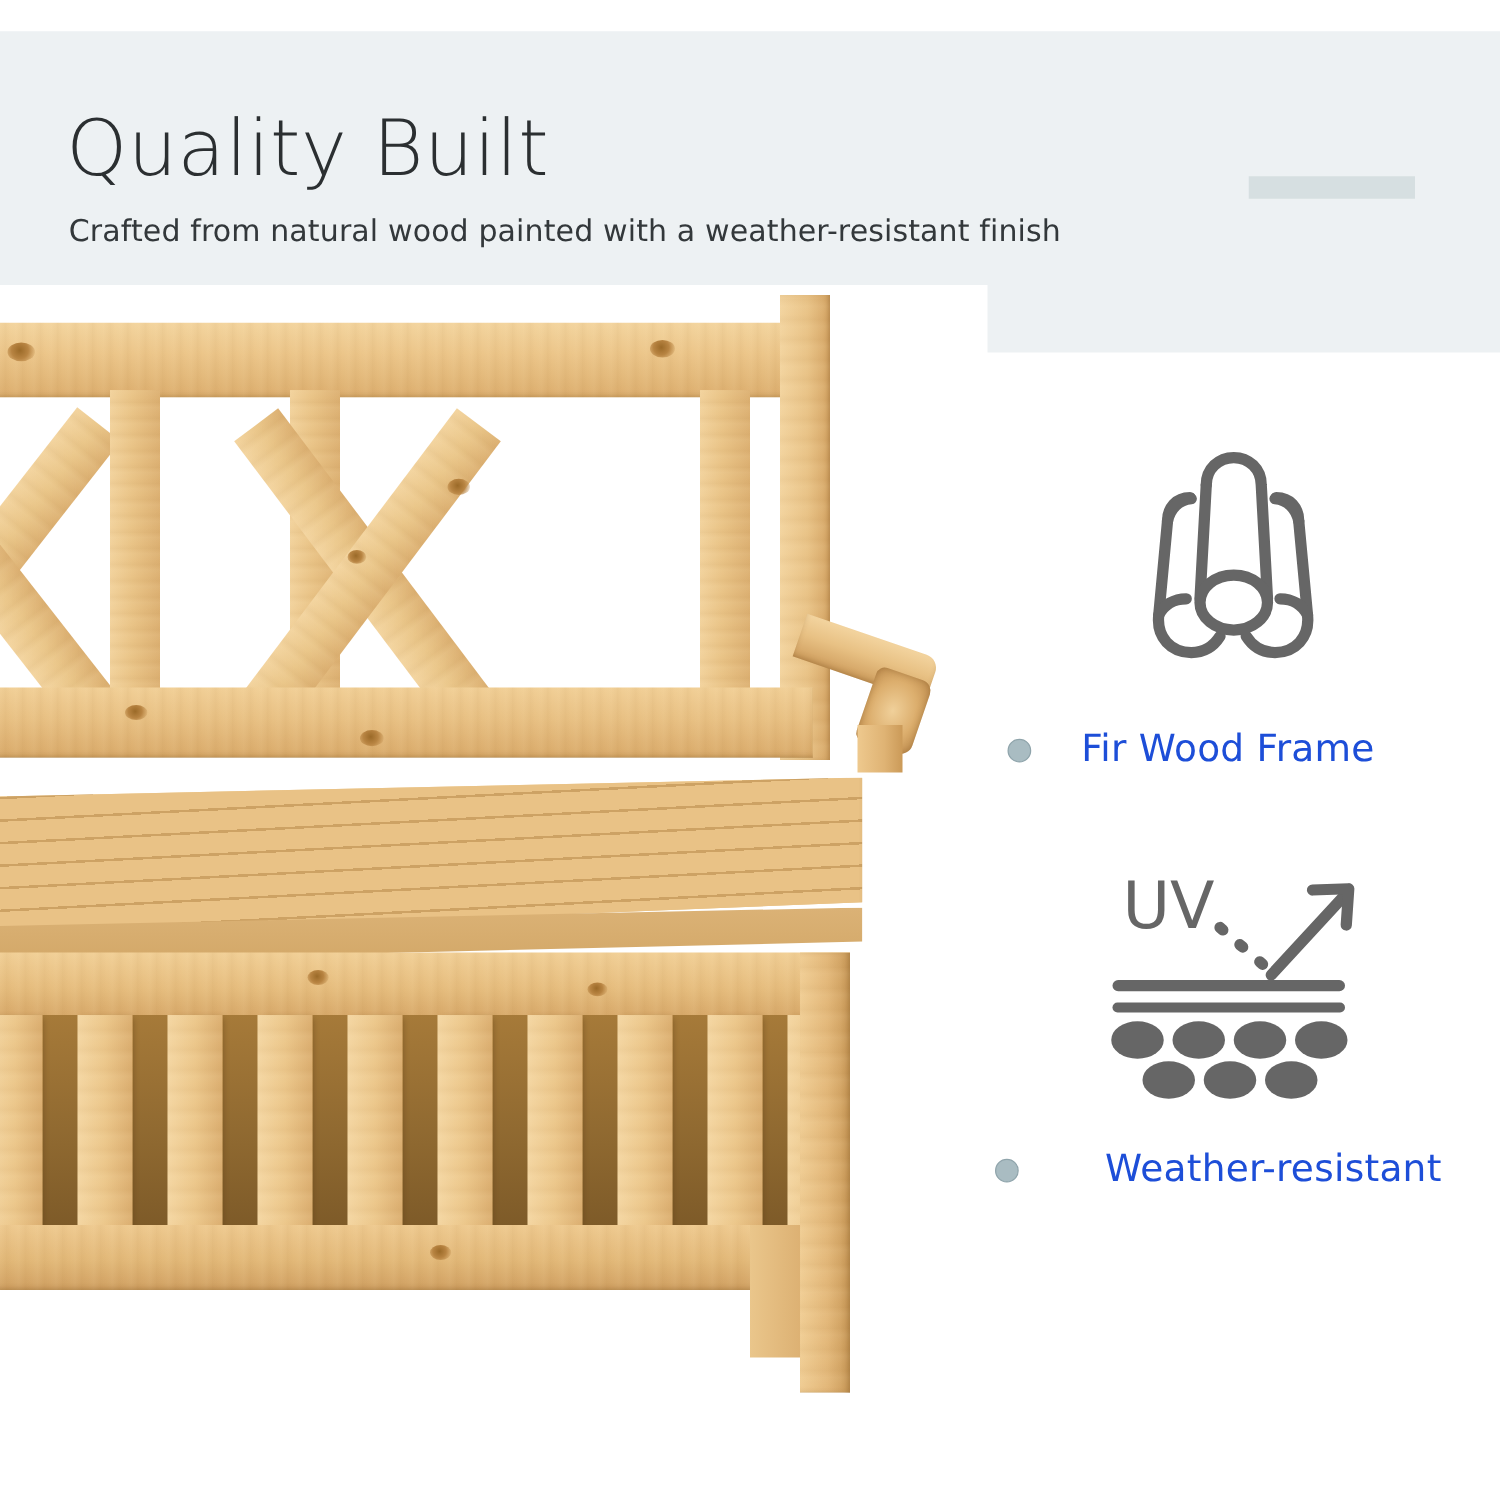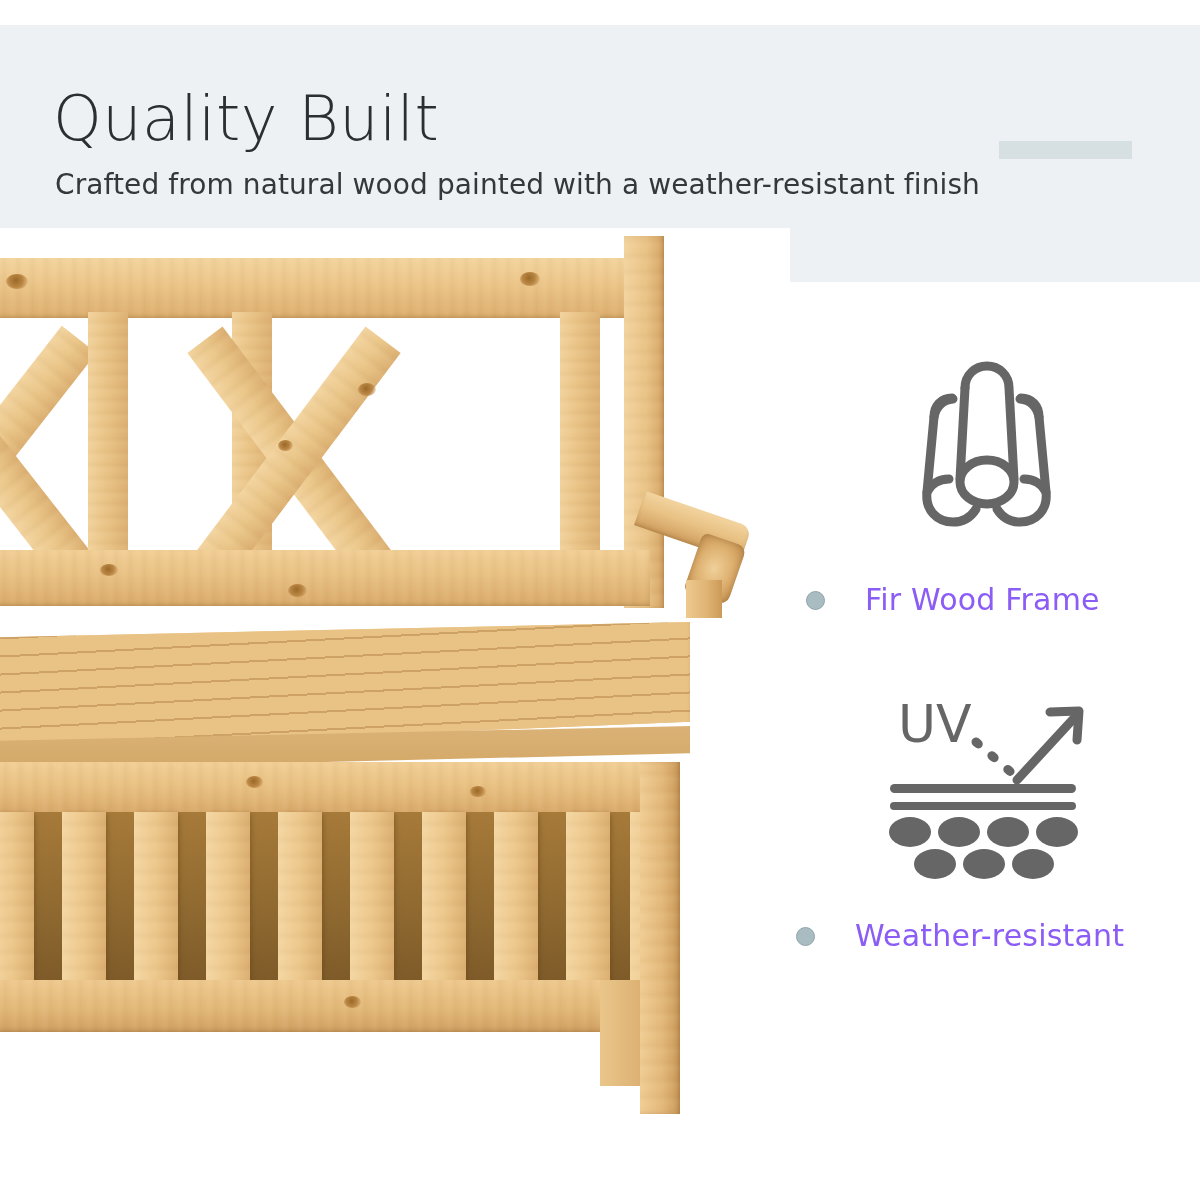--- a/index.html
+++ b/index.html
@@ -39,21 +39,21 @@
     line-height: 72px;
     font-weight: 300;
     letter-spacing: 0.5px;
     color: #2b2f31;
     white-space: nowrap;
   }
   .header-subtitle {
     position: absolute;
     left: 55px;
     top: 143px;
-    font-size: 28px;
+    font-size: 24px;
     line-height: 34px;
     font-weight: 400;
     letter-spacing: 0.1px;
     color: #33383b;
     white-space: nowrap;
   }
   .brand-mark {
     position: absolute;
     left: 999px;
     top: 116px;
@@ -269,25 +269,25 @@
     border-radius: 50%;
     background: #a9bcc2;
     border: 1px solid #8fa4ab;
     flex: 0 0 auto;
   }
   .feature-label {
     margin-left: 40px;
     font-size: 30px;
     line-height: 36px;
     font-weight: 400;
-    color: #8b5cf6;
+    color: #1d4ed8;
     letter-spacing: 0.2px;
     white-space: nowrap;
   }
-  .feature-2 .feature-label-row { padding-left: 6px; }
+  .feature-2 .feature-label-row { padding-left: 6px; gap: 29px; }
   .feature-2 .feature-label { margin-left: 40px; }
 </style>
 </head>
 <body>
 
 <div class="page">
 
   <div class="header-band">
     <div class="header-title">Quality Built</div>
     <div class="header-subtitle">Crafted from natural wood painted with a weather-resistant finish</div>

